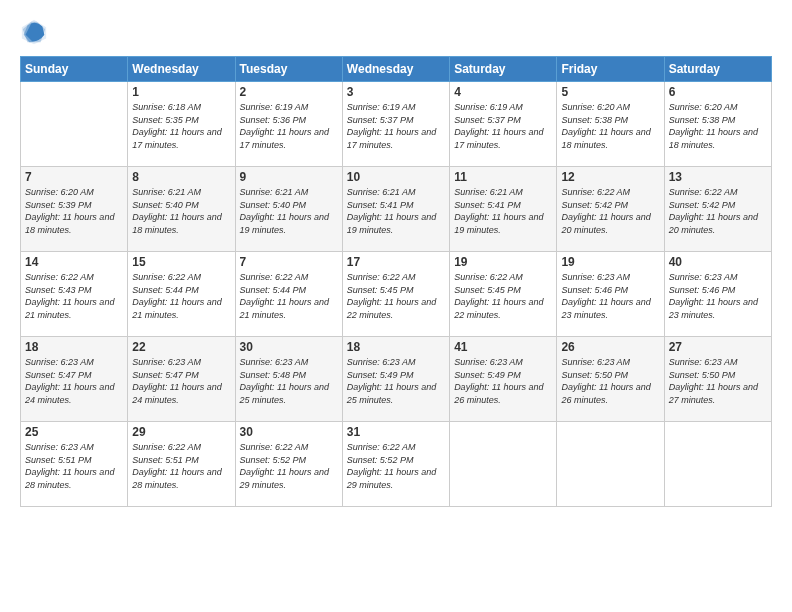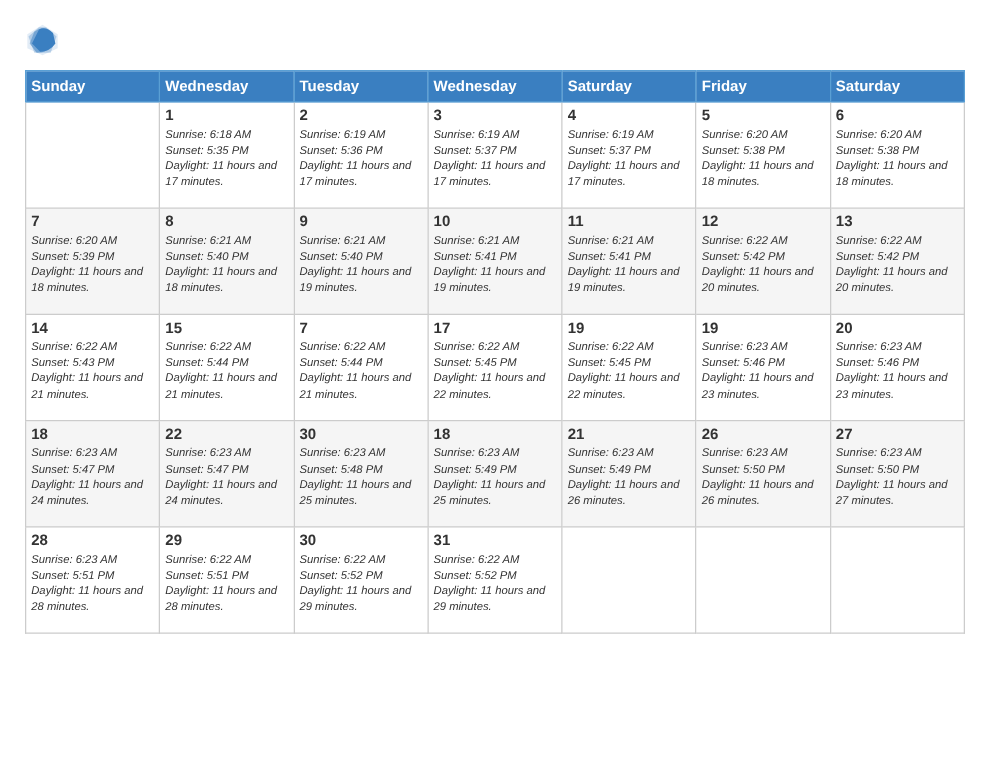--- a/index.html
+++ b/index.html
@@ -214,21 +214,21 @@
       </td>
           <td>
         <span class="day-num">19</span>
         <span class="cell-info">Sunrise: 6:22 AM<br>Sunset: 5:45 PM<br>Daylight: 11 hours and 22 minutes.</span>
       </td>
           <td>
         <span class="day-num">19</span>
         <span class="cell-info">Sunrise: 6:23 AM<br>Sunset: 5:46 PM<br>Daylight: 11 hours and 23 minutes.</span>
       </td>
           <td>
-        <span class="day-num">20</span>
+        <span class="day-num">40</span>
         <span class="cell-info">Sunrise: 6:23 AM<br>Sunset: 5:46 PM<br>Daylight: 11 hours and 23 minutes.</span>
       </td>
         </tr>
         <tr>
           <td>
         <span class="day-num">18</span>
         <span class="cell-info">Sunrise: 6:23 AM<br>Sunset: 5:47 PM<br>Daylight: 11 hours and 24 minutes.</span>
       </td>
           <td>
         <span class="day-num">22</span>
@@ -236,35 +236,35 @@
       </td>
           <td>
         <span class="day-num">30</span>
         <span class="cell-info">Sunrise: 6:23 AM<br>Sunset: 5:48 PM<br>Daylight: 11 hours and 25 minutes.</span>
       </td>
           <td>
         <span class="day-num">18</span>
         <span class="cell-info">Sunrise: 6:23 AM<br>Sunset: 5:49 PM<br>Daylight: 11 hours and 25 minutes.</span>
       </td>
           <td>
-        <span class="day-num">21</span>
+        <span class="day-num">41</span>
         <span class="cell-info">Sunrise: 6:23 AM<br>Sunset: 5:49 PM<br>Daylight: 11 hours and 26 minutes.</span>
       </td>
           <td>
         <span class="day-num">26</span>
         <span class="cell-info">Sunrise: 6:23 AM<br>Sunset: 5:50 PM<br>Daylight: 11 hours and 26 minutes.</span>
       </td>
           <td>
         <span class="day-num">27</span>
         <span class="cell-info">Sunrise: 6:23 AM<br>Sunset: 5:50 PM<br>Daylight: 11 hours and 27 minutes.</span>
       </td>
         </tr>
         <tr>
           <td>
-        <span class="day-num">28</span>
+        <span class="day-num">25</span>
         <span class="cell-info">Sunrise: 6:23 AM<br>Sunset: 5:51 PM<br>Daylight: 11 hours and 28 minutes.</span>
       </td>
           <td>
         <span class="day-num">29</span>
         <span class="cell-info">Sunrise: 6:22 AM<br>Sunset: 5:51 PM<br>Daylight: 11 hours and 28 minutes.</span>
       </td>
           <td>
         <span class="day-num">30</span>
         <span class="cell-info">Sunrise: 6:22 AM<br>Sunset: 5:52 PM<br>Daylight: 11 hours and 29 minutes.</span>
       </td>

